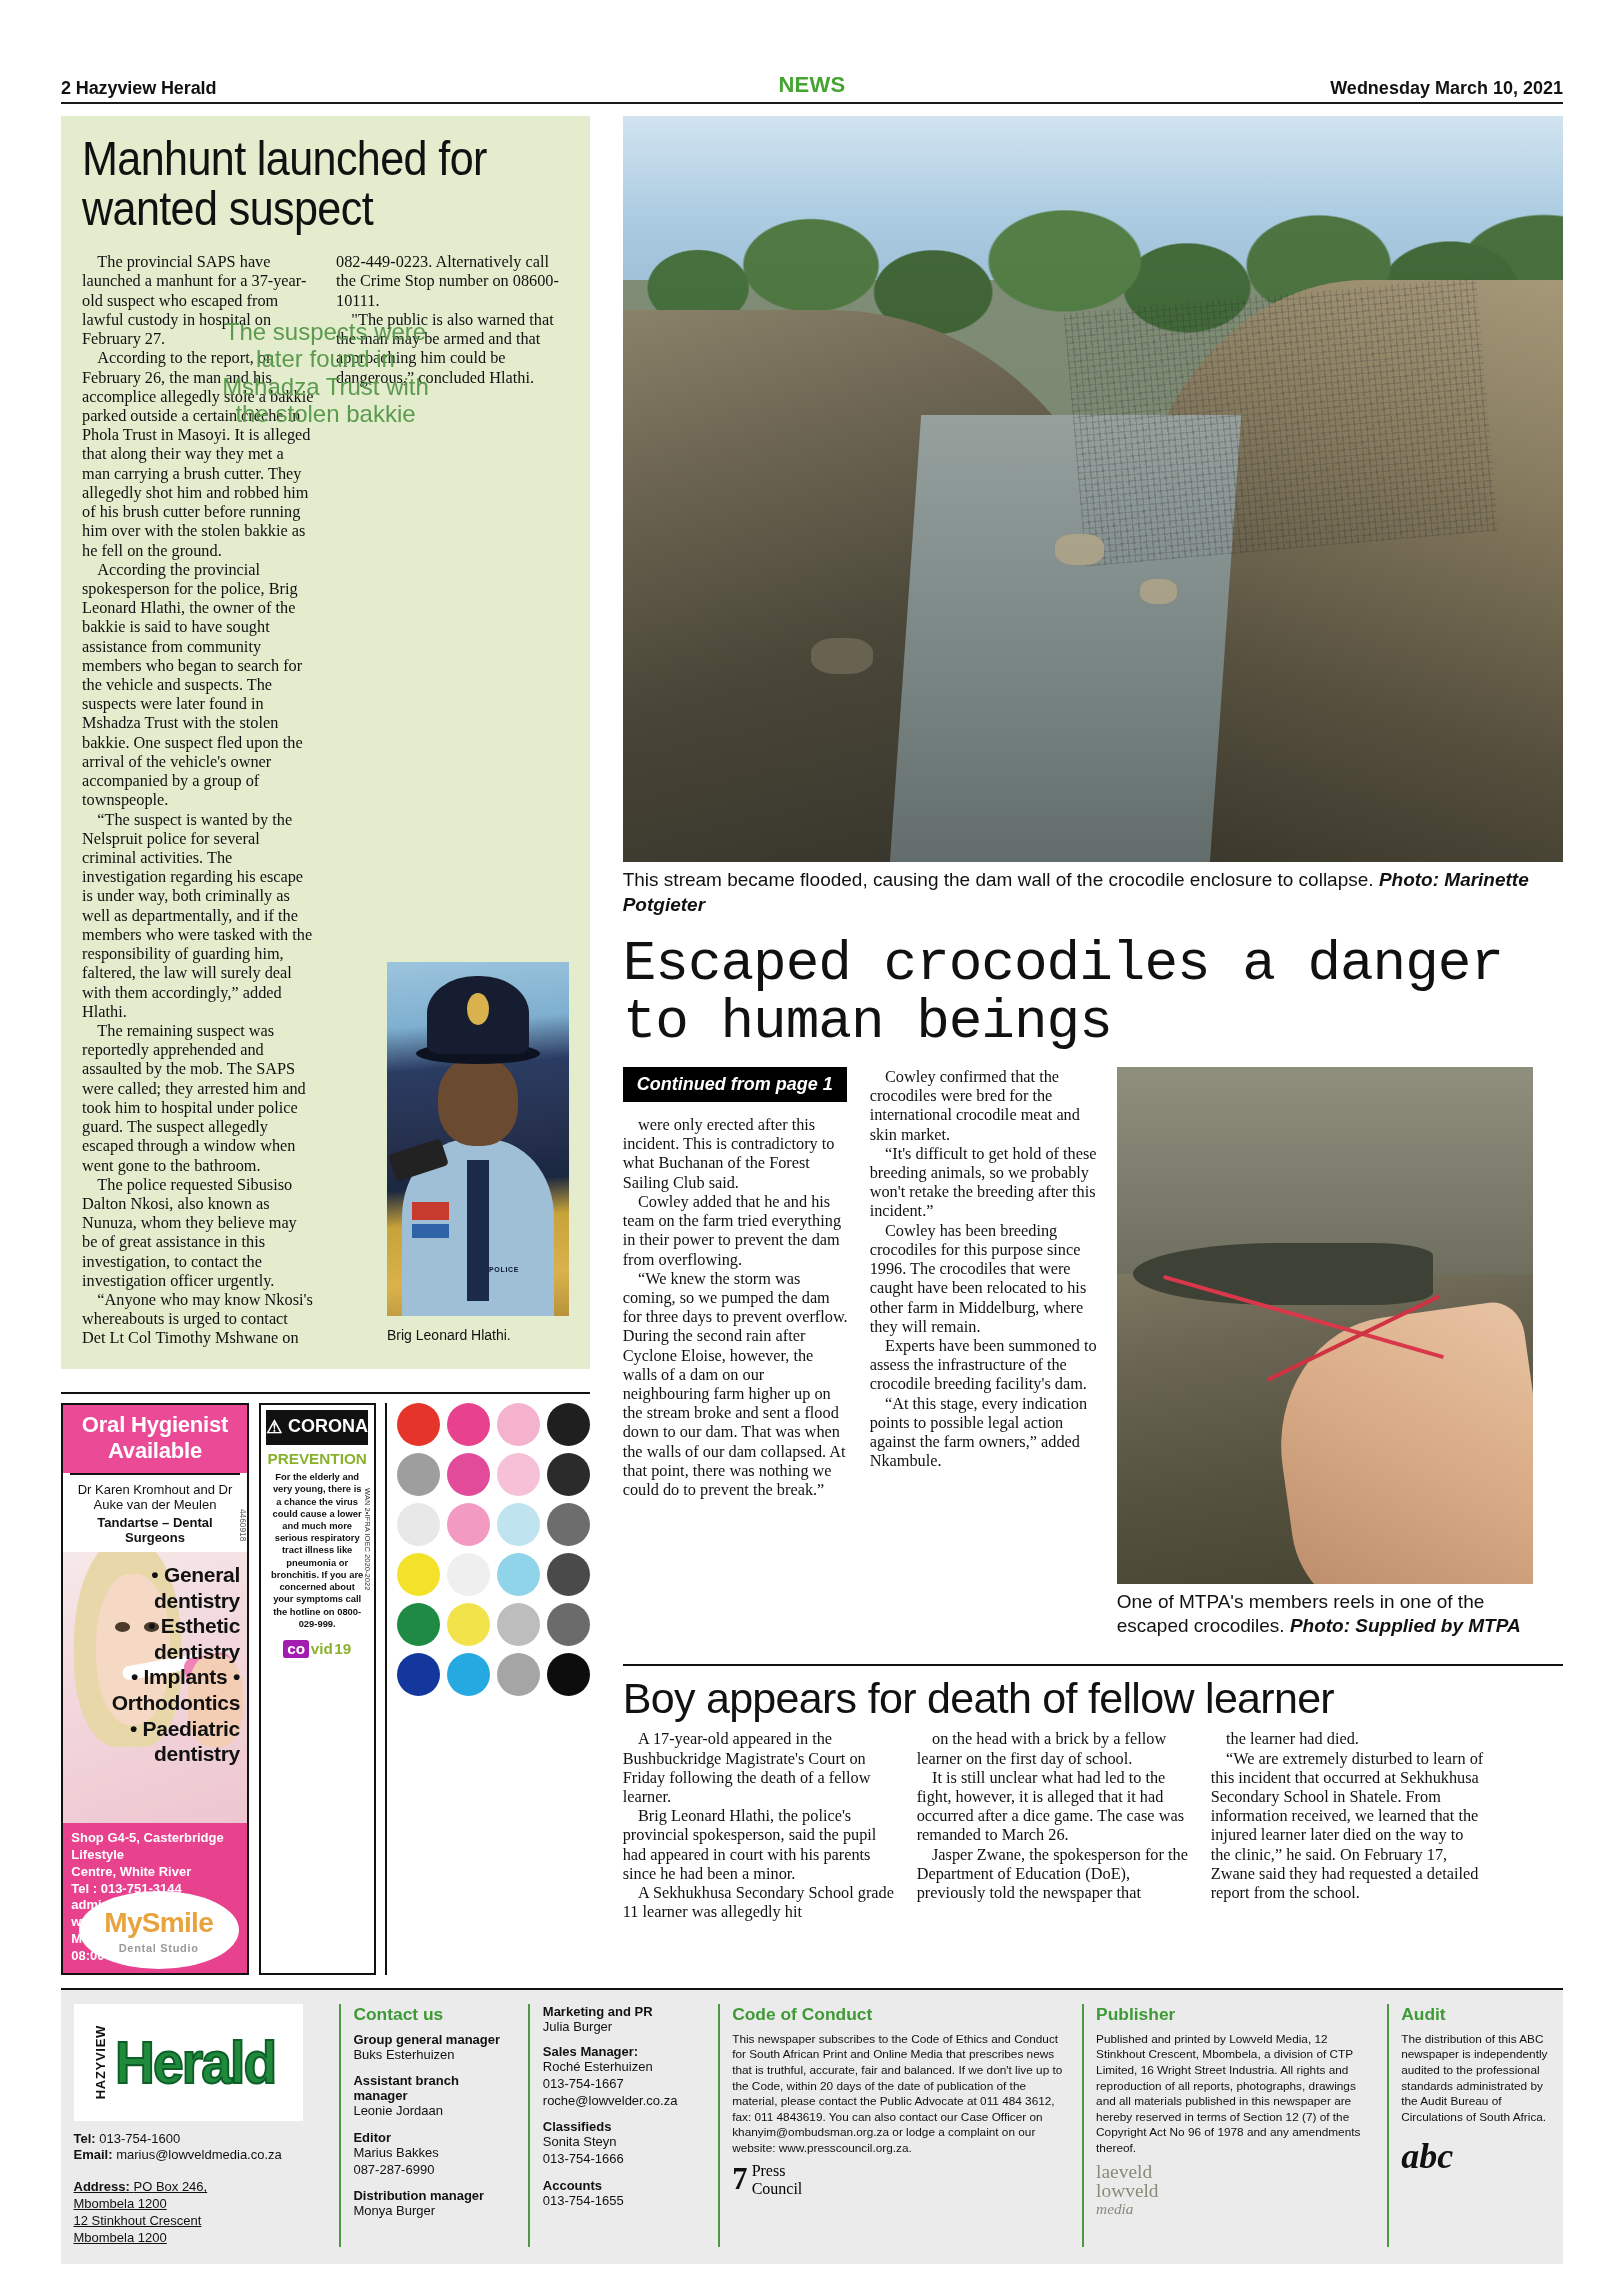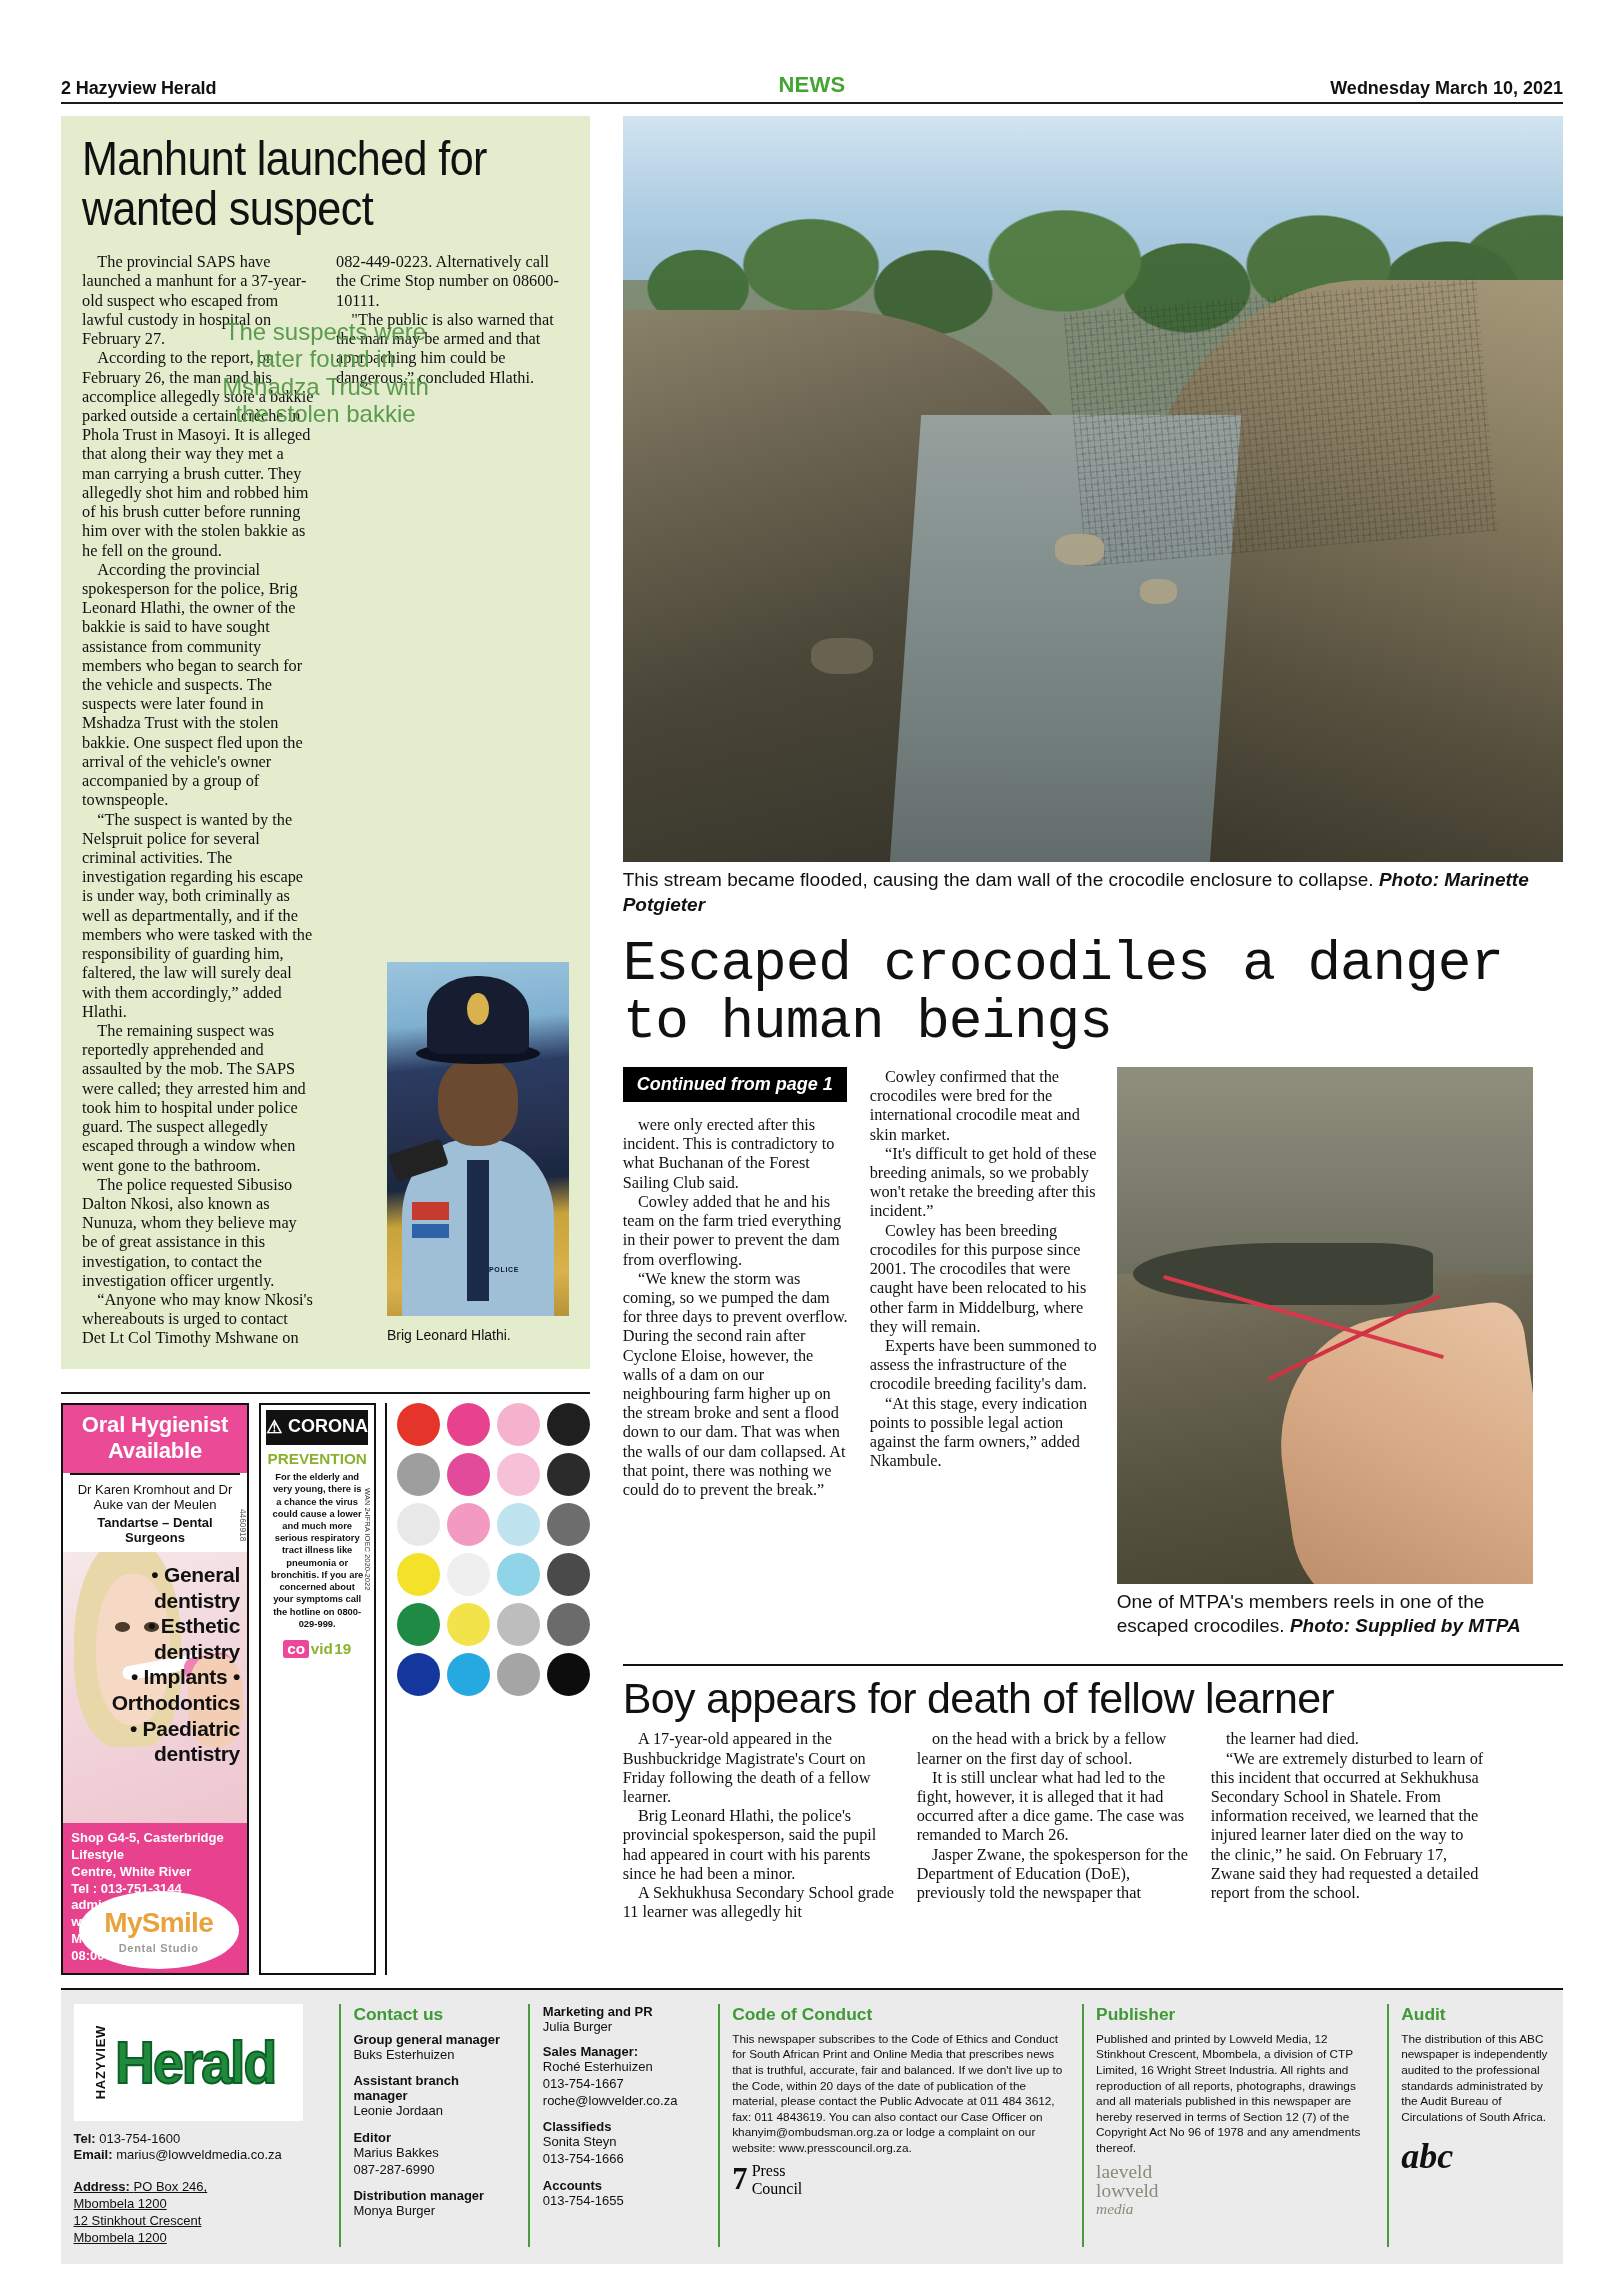--- a/index.html
+++ b/index.html
@@ -135,21 +135,21 @@
            display:flex;flex-direction:column;align-items:center;justify-content:center;}
   .da-logo .ls{font-size:28px;color:#e8a33d;font-weight:bold;letter-spacing:-0.7px;}
   .da-logo .lt{font-size:11px;color:#9a9a9a;letter-spacing:0.7px;}
 
   .coronaad{width:165px;border:2.1px solid #111;margin-left:9.7px;background:#fff;position:relative;}
   .ca-head{background:#111;color:#fff;font-weight:bold;font-size:18px;text-align:center;padding:5.6px 0 7px 0;
            display:flex;align-items:center;justify-content:center;gap:5.6px;margin:5.6px;}
   .ca-prev{color:#8ab22e;font-weight:bold;font-size:15.3px;text-align:center;margin:1.4px 0 2.8px 0;}
   .ca-txt{font-size:9.4px;font-weight:bold;line-height:1.3;color:#111;text-align:center;padding:0 9.7px 7px 9.7px;}
   .ca-covid{display:flex;justify-content:center;align-items:center;gap:1.4px;padding:2.8px 0 7px 0;}
-  .ca-covid .c1{background:#ec4899;color:#fff;font-weight:bold;font-size:15.3px;padding:1.4px 4.2px;border-radius:2.8px;line-height:1;}
+  .ca-covid .c1{background:#a21caf;color:#fff;font-weight:bold;font-size:15.3px;padding:1.4px 4.2px;border-radius:2.8px;line-height:1;}
   .ca-covid .c2{color:#8ab22e;font-weight:bold;font-size:15.3px;line-height:1;}
   .ca-vert{position:absolute;right:1.4px;top:83px;writing-mode:vertical-rl;font-size:7.6px;color:#333;}
 
   .dotgrid{margin-left:9.7px;width:278px;border-left:2.1px solid #111;padding-left:9.7px;
            display:grid;grid-template-columns:repeat(4,1fr);grid-auto-rows:43px;gap:7px;align-content:start;}
   .dot{border-radius:50%;width:43px;height:43px;}
 
   
   .footer{margin-top:12.5px;border-top:2.8px solid #111;background:#ebebeb;display:flex;padding:14px 0 16.7px 0;}
   .fcol{padding:0 12.5px;border-left:2.8px solid #4c9a3f;}
@@ -326,21 +326,21 @@
           <div class="bodytext" id="croc-col1">
               <p>were only erected after this incident. This is contradictory to what Buchanan of the Forest Sailing Club said.</p>
               <p>Cowley added that he and his team on the farm tried everything in their power to prevent the dam from overflowing.</p>
               <p>“We knew the storm was coming, so we pumped the dam for three days to prevent overflow. During the second rain after Cyclone Eloise, however, the walls of a dam on our neighbouring farm higher up on the stream broke and sent a flood down to our dam. That was when the walls of our dam collapsed. At that point, there was nothing we could do to prevent the break.”</p>
             </div>
         </div>
         <div class="cb-col">
           <div class="bodytext" id="croc-col2">
               <p>Cowley confirmed that the crocodiles were bred for the international crocodile meat and skin market.</p>
               <p>“It's difficult to get hold of these breeding animals, so we probably won't retake the breeding after this incident.”</p>
-              <p>Cowley has been breeding crocodiles for this purpose since 2001. The crocodiles that were caught have been relocated to his other farm in Middelburg, where they will remain.</p>
+              <p>Cowley has been breeding crocodiles for this purpose since 1996. The crocodiles that were caught have been relocated to his other farm in Middelburg, where they will remain.</p>
               <p>Experts have been summoned to assess the infrastructure of the crocodile breeding facility's dam.</p>
               <p>“At this stage, every indication points to possible legal action against the farm owners,” added Nkambule.</p>
             </div>
         </div>
         <div>
           <div class="croc-photo">
             <div class="cp-water"></div>
             <div class="cp-croc"></div>
             <div class="cp-arm"></div>
             <div class="cp-rope"></div>

